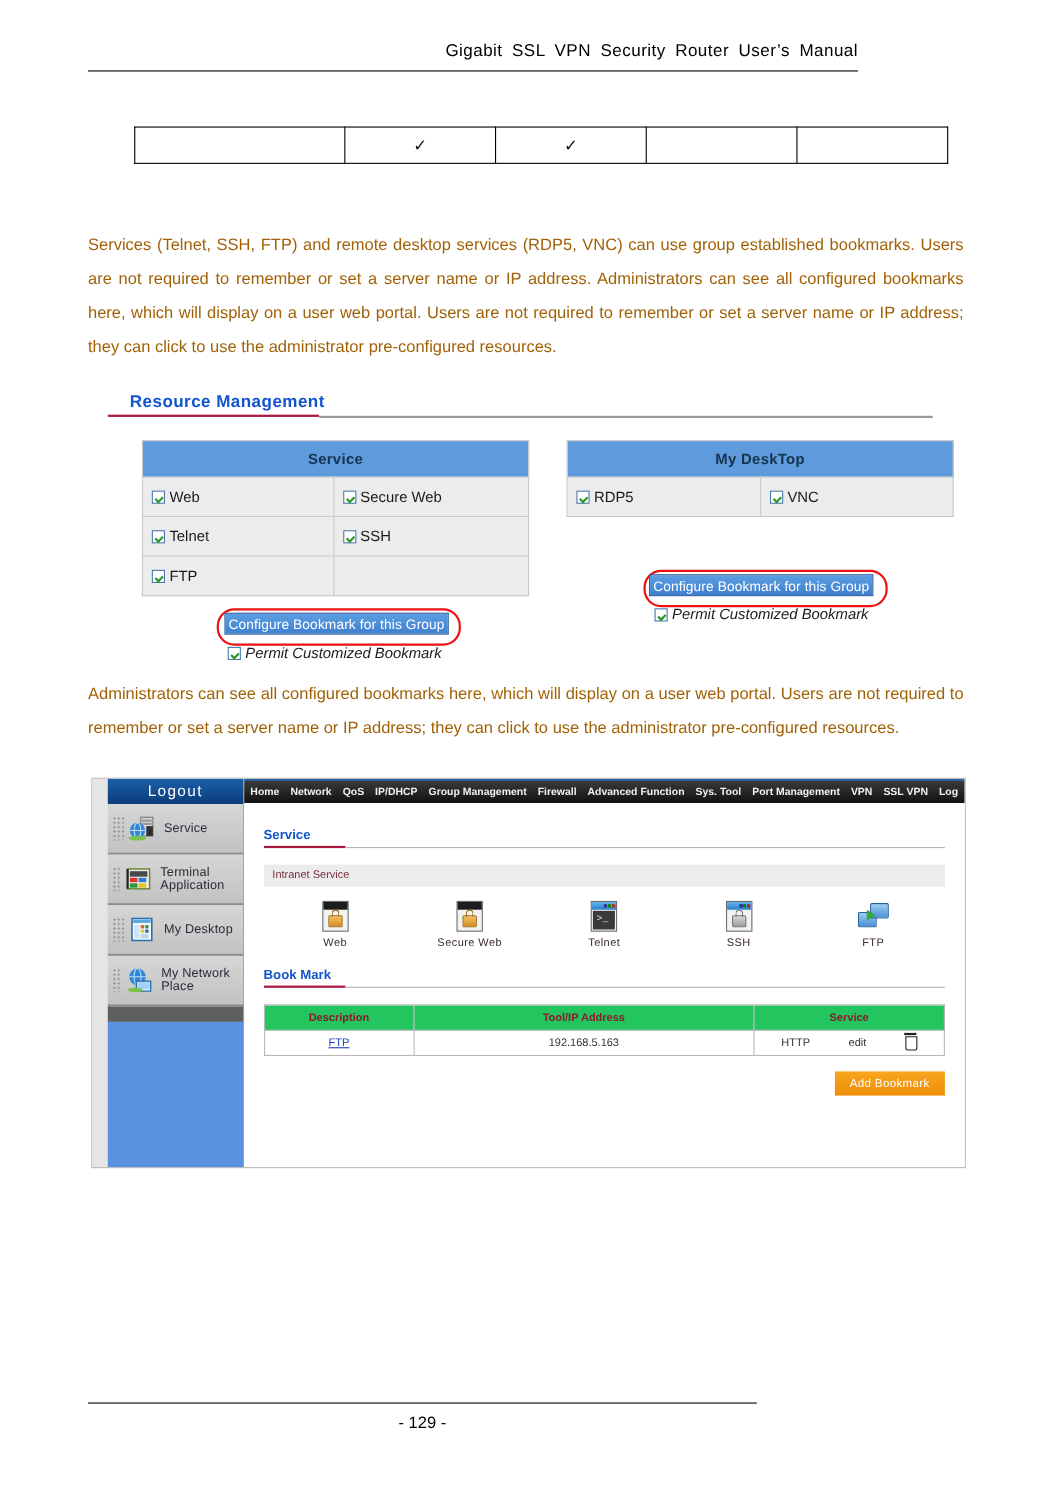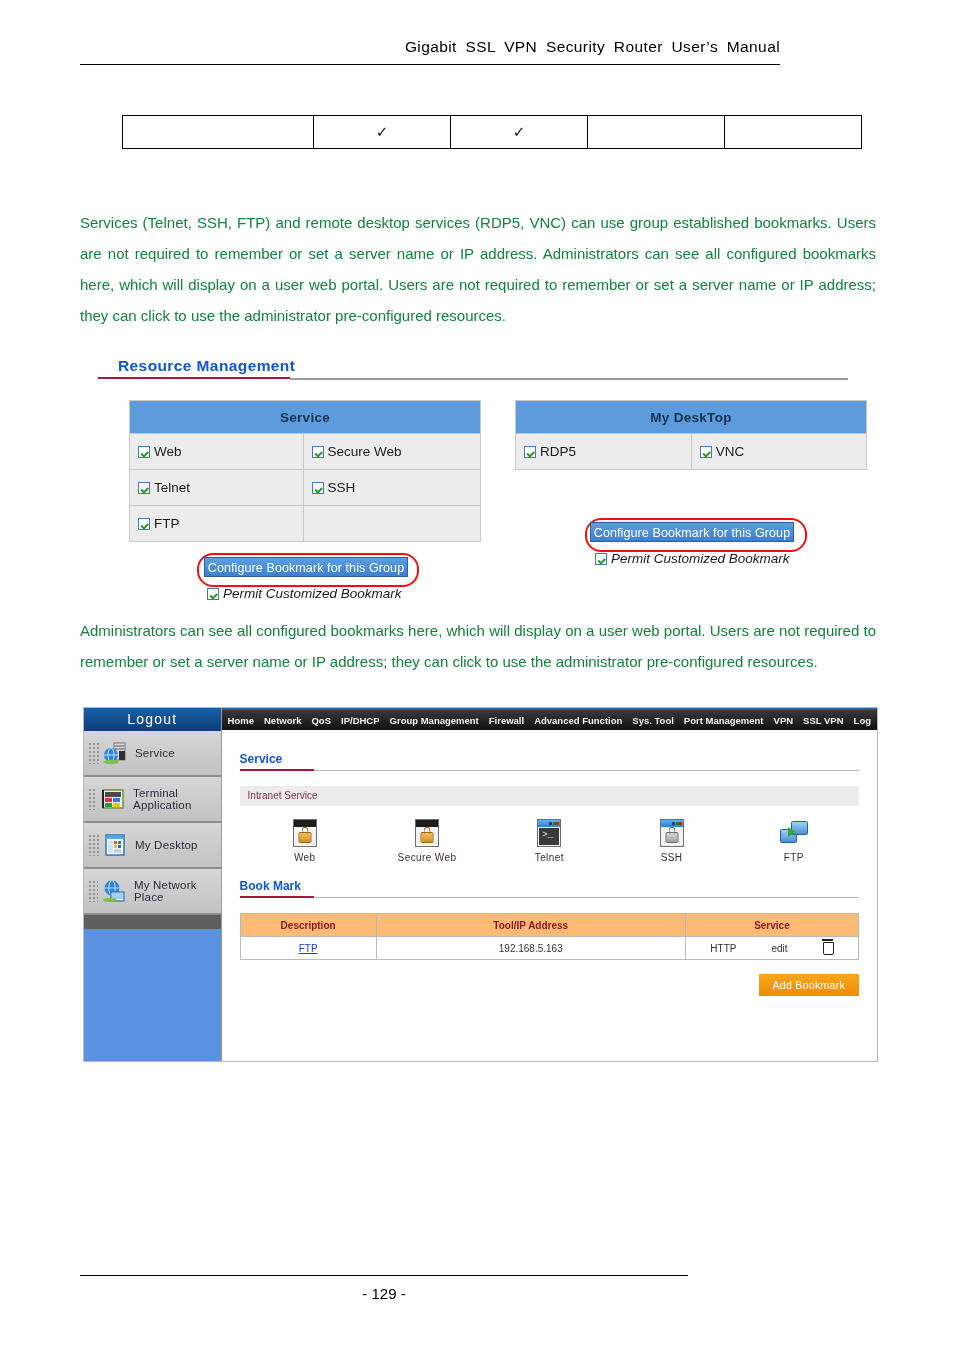--- a/index.html
+++ b/index.html
@@ -26,21 +26,21 @@
     border:1.4px solid #000;height:30px;text-align:center;vertical-align:middle;
     font-size:14px;
   }
   .tt-c1{width:188px;} .tt-c2{width:134px;} .tt-c3{width:134px;}
   .tt-c4{width:134px;} .tt-c5{width:134px;}
   .chk-mark{font-size:15px;color:#111;font-family:"DejaVu Sans",sans-serif;}
 
   
   .para{
     position:absolute;left:80px;width:796px;
-    font-size:15px;line-height:31px;text-align:justify;color:#15803d;
+    font-size:15px;line-height:31px;text-align:justify;color:#a16207;
   }
   .p1{top:207px;}
   .p2{top:615px;}
 
   
   .rm-wrap{position:absolute;left:98px;top:357px;width:750px;}
   .rm-title{
     color:#1255cc;font-weight:bold;font-size:15.5px;letter-spacing:.4px;
     padding-left:20px;
   }
@@ -103,21 +103,21 @@
   
   .shot{
     position:absolute;left:83px;top:707px;width:795px;height:355px;
     background:#fff;border:1px solid #b9b9b9;box-sizing:border-box;
     overflow:hidden;
   }
   .shot-body{display:flex;height:100%;}
 
   
   .sb{width:190px;background:#e5e5e5;display:flex;flex-direction:column;
-      border-right:1px solid #9a9a9a;box-sizing:border-box;}
+      border-right:1px solid #9a9a9a;box-sizing:border-box;padding-left:14px;}
   .sb-logout{
     height:23px;line-height:23px;text-align:center;color:#fff;
     font-size:14px;letter-spacing:1.2px;
     background:linear-gradient(#1b5fa8,#0b3d78);
   }
   .sb-item{
     height:46px;display:flex;align-items:center;
     background:linear-gradient(#d6d6d6,#c2c2c2);
     border-bottom:2px solid #8e8e8e;box-sizing:border-box;padding-left:4px;
   }
@@ -191,21 +191,21 @@
   .ftp-art .m2{left:12px;top:3px;}
   .ftp-art .arw{
     position:absolute;left:9px;top:9px;width:0;height:0;
     border-left:8px solid #34a834;border-top:5px solid transparent;
     border-bottom:5px solid transparent;
   }
 
   
   .bm-table{width:100%;border-collapse:collapse;margin-top:4px;}
   .bm-table th{
-    border:1px solid #b9b9b9;background:#fdba74;color:#8b1a2b;
+    border:1px solid #b9b9b9;background:#22c55e;color:#8b1a2b;
     font-size:10px;height:20px;font-weight:bold;
   }
   .bm-table td{
     border:1px solid #b9b9b9;height:20px;font-size:10px;text-align:center;
     color:#333;background:#fff;
   }
   .bm-link{color:#1a3fbf;text-decoration:underline;font-size:10px;}
   .svc-cellwrap{display:flex;align-items:center;justify-content:space-around;padding:0 6px;}
   .trash{
     display:inline-block;width:9px;height:11px;border:1.3px solid #222;

